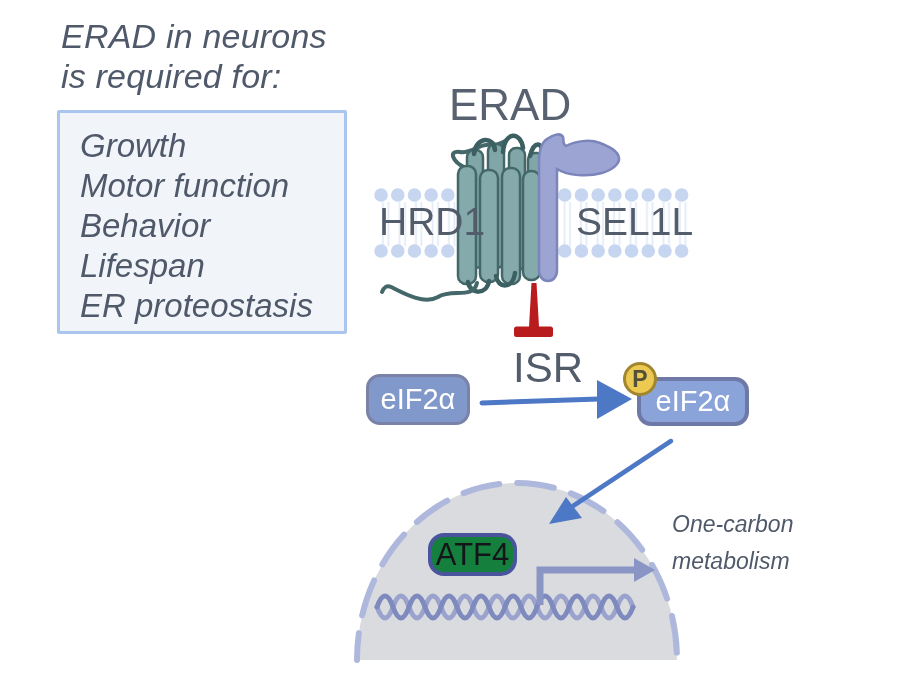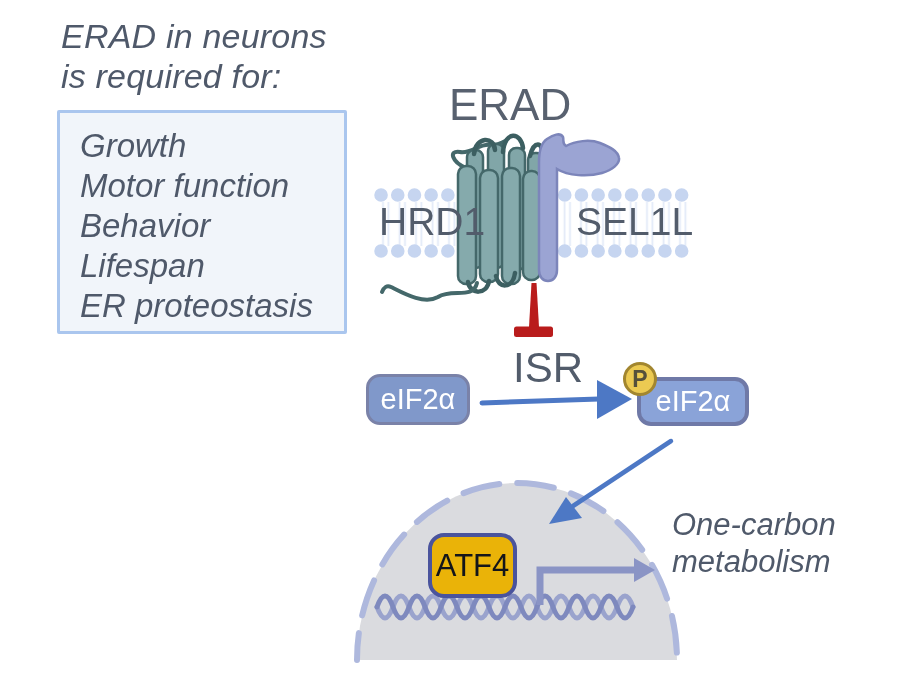--- a/index.html
+++ b/index.html
@@ -18,37 +18,37 @@
     padding:13px 12px 0 20px;
   }
   .req-item{
     font-size:33px;font-style:italic;line-height:40px;color:#4f596a;white-space:nowrap;
   }
   .lbl{position:absolute;white-space:nowrap;}
   .lbl-erad{left:449px;top:80px;width:132px;font-size:44px;color:#58616f;}
   .lbl-hrd1{left:366px;top:200px;font-size:39px;color:#525c6b;margin-left:13px;}
   .lbl-sel1l{left:576px;top:200px;font-size:39px;color:#525c6b;}
   .lbl-isr{left:483px;top:344px;width:100px;text-align:right;font-size:42px;color:#525c6b;}
-  .lbl-outcome{left:672px;top:506px;font-size:31px;font-style:italic;line-height:37px;color:#4f596a;}
+  .lbl-outcome{left:672px;top:506px;font-size:23px;font-style:italic;line-height:37px;color:#4f596a;}
   .pill{
     position:absolute;box-sizing:border-box;border-radius:14px;
     display:flex;align-items:center;justify-content:center;
     color:#ffffff;font-size:29px;
   }
   .pill-eif2a{left:366px;top:374px;width:104px;height:51px;background:#8098ca;border:3.5px solid #7a82a8;}
   .pill-eif2a-p{left:637px;top:377px;width:112px;height:49px;background:#8aa3d8;border:4px solid #6f79a7;}
   .p-badge{
     position:absolute;left:623px;top:362px;width:34px;height:34px;box-sizing:border-box;
     background:#ecca52;border:3px solid #a2862f;border-radius:50%;
     display:flex;align-items:center;justify-content:center;
     color:#55503b;font-size:23px;font-weight:bold;z-index:5;
   }
   .atf4-box{
-    position:absolute;left:428px;top:533px;width:89px;height:65px;box-sizing:border-box;
-    background:#eab308;border:4px solid #4a549d;border-radius:16px;
+    position:absolute;left:428px;top:533px;width:89px;height:43px;box-sizing:border-box;
+    background:#15803d;border:4px solid #4a549d;border-radius:16px;
     display:flex;align-items:center;justify-content:center;
     color:#14151a;font-size:31px;z-index:3;
   }
   svg.layer{position:absolute;left:0;top:0;}
 </style>
 </head>
 <body>
 
 <div class="canvas">
 

